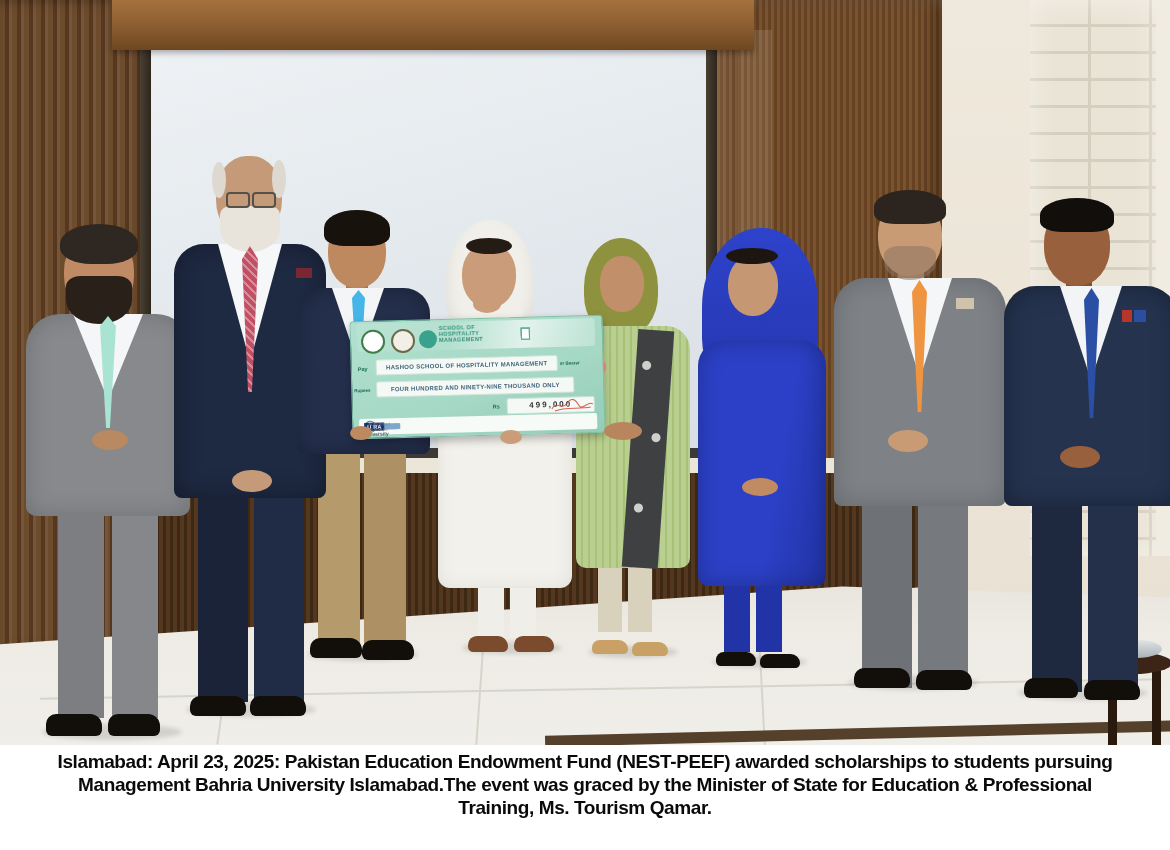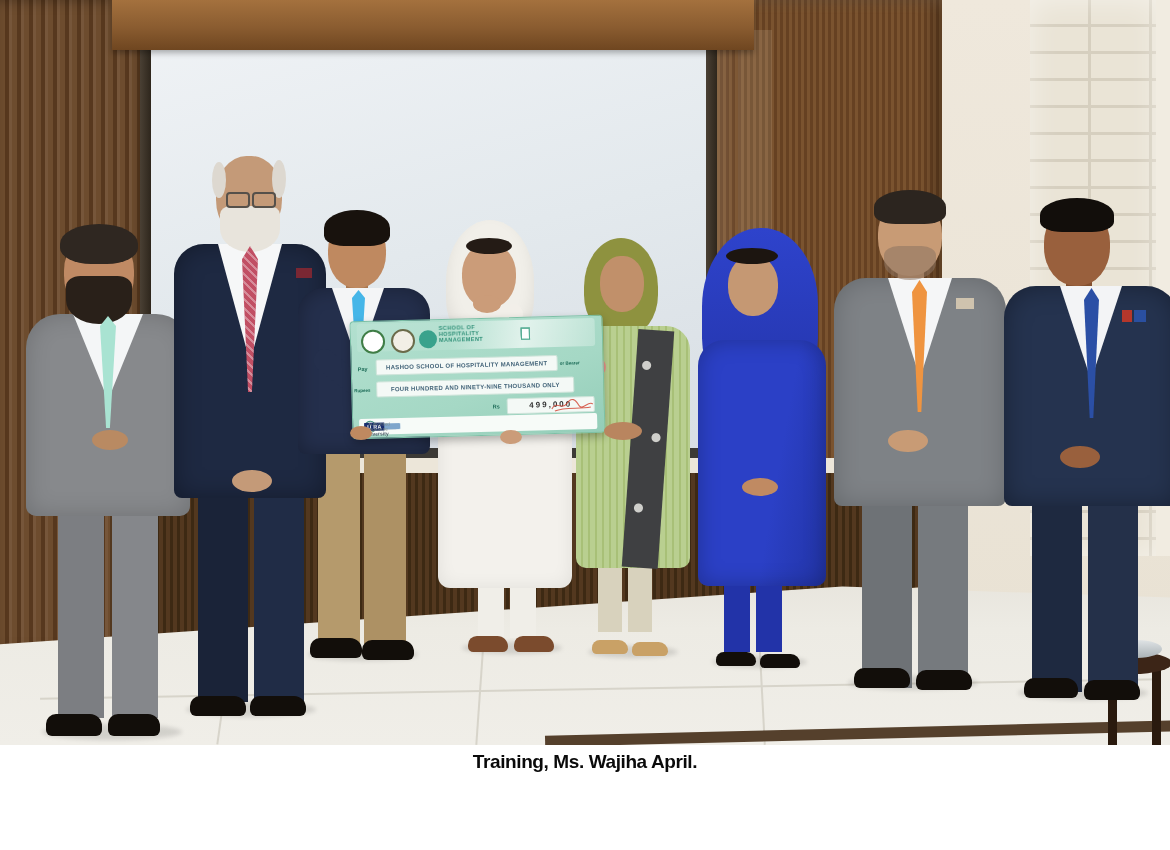--- a/index.html
+++ b/index.html
@@ -282,14 +282,16 @@
   </div>
 
   <div class="abs" style="left:473px;top:295px;width:28px;height:18px;background:#cb9c79;border-radius:50%;z-index:40;"></div>
   <div class="abs" style="left:500px;top:430px;width:22px;height:14px;background:#cb9c79;border-radius:50%;z-index:40;"></div>
   <div class="abs" style="left:350px;top:426px;width:22px;height:14px;background:#bf8960;border-radius:50%;z-index:40;"></div>
   <div class="abs" style="left:604px;top:422px;width:38px;height:18px;background:#b9855f;border-radius:50%;z-index:40;"></div>
 
 </div>
 
 <div id="caption">
-  <div>Training, Ms. Wajiha April.</div>
+  <div>Islamabad: April 23, 2025: Pakistan Education Endowment Fund (NEST-PEEF) awarded scholarships to students pursuing</div>
+  <div>Management Bahria University Islamabad.The event was graced by the Minister of State for Education &amp; Professional</div>
+  <div>Training, Ms. Tourism Qamar.</div>
 </div>
 
 </body></html>

